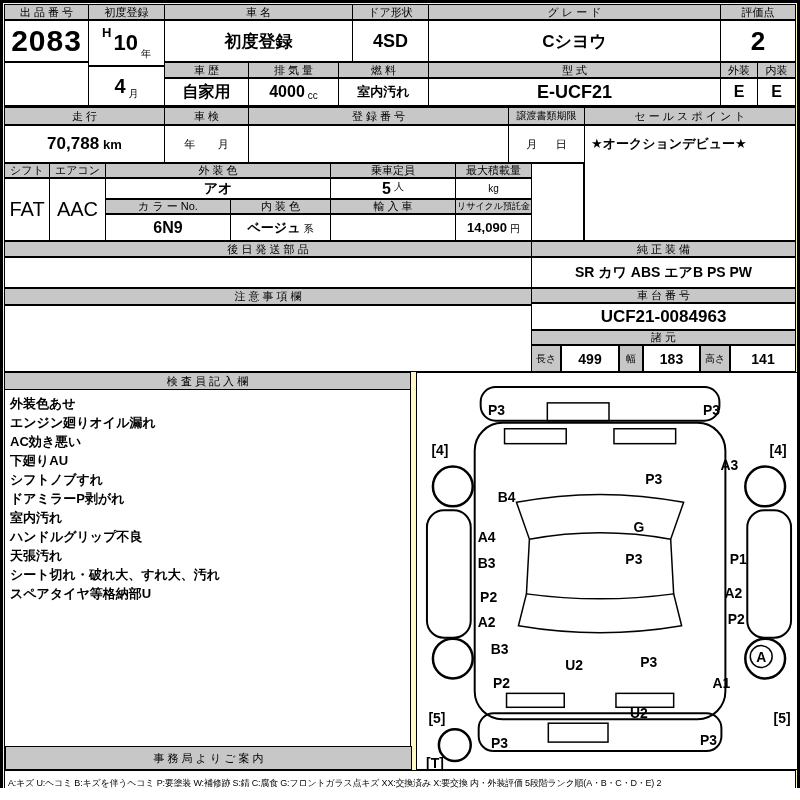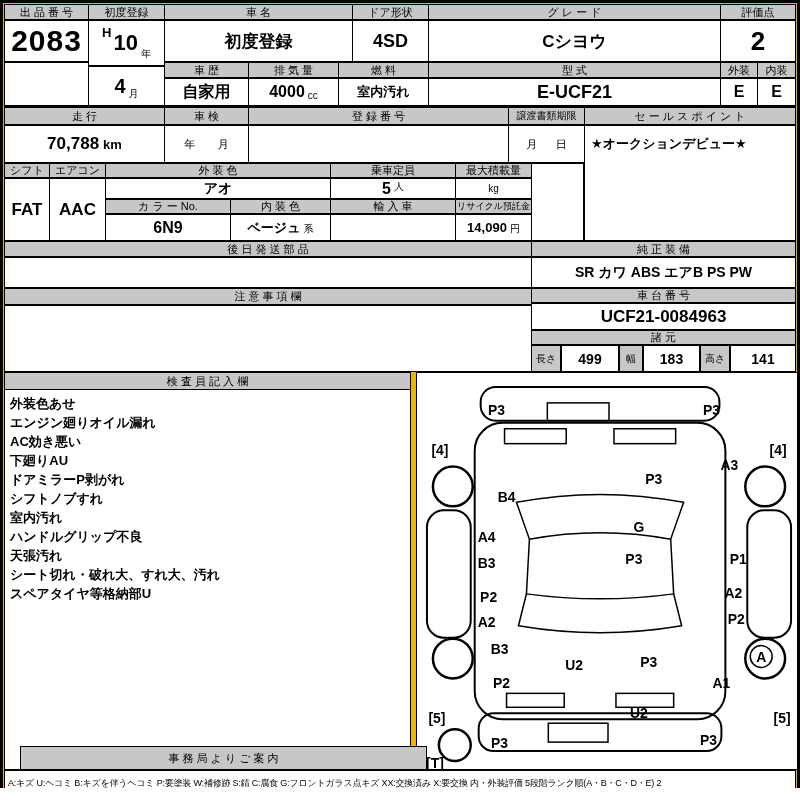--- a/index.html
+++ b/index.html
@@ -1,30 +1,30 @@
 <!DOCTYPE html>
 <html><head>
 <meta charset="utf-8">
 <style>
   * { margin:0; padding:0; box-sizing:border-box; }
   html,body { background:#ffffff; }
   body { width:800px; height:800px; font-family:"Liberation Sans","DejaVu Sans",sans-serif; color:#000; }
-  .sheet { position:relative; width:800px; height:788px; background:#eab308; overflow:hidden; }
+  .sheet { position:relative; width:800px; height:788px; background:#fef9c3; overflow:hidden; }
   .frame { position:absolute; left:0; top:0; width:800px; height:800px; border:3px solid #000; pointer-events:none; z-index:50; }
   .cell { position:absolute; border:1px solid #000; background:#fff; display:flex; align-items:center; justify-content:center; overflow:hidden; white-space:nowrap; }
   .hdr { background:#c7c7c7; font-size:11px; font-weight:normal; }
   .divider { position:absolute; background:#000; }
   .b30{font-size:30px;font-weight:bold;letter-spacing:1px}
   .b26{font-size:26px;font-weight:bold}
   .b22{font-size:22px;font-weight:bold}
   .b20{font-size:20px;font-weight:bold}
   .b18{font-size:18px;font-weight:bold}
   .b17{font-size:17px;font-weight:bold}
   .b16{font-size:16px;font-weight:bold}
-  .b15{font-size:17px;font-weight:bold}
+  .b15{font-size:20px;font-weight:normal}
   .b14{font-size:14px;font-weight:bold}
   .b13{font-size:13px;font-weight:bold}
   .fs10{font-size:10px}
   .fs9{font-size:9px}
   .unit{font-size:10px;margin-left:3px;align-self:flex-end;padding-bottom:4px;font-weight:normal}
   .unit-lg{font-size:13px;font-weight:bold;margin-left:4px}
   .era{font-size:13px;font-weight:bold;margin-right:2px;align-self:flex-start;padding-top:4px}
   .spread{justify-content:space-around;font-size:11px;padding:0 8px}
   .top-left{align-items:flex-start;justify-content:flex-start;padding:9px 6px;font-size:13px;font-weight:bold}
   .notes-list{position:absolute;left:10px;top:394px;width:396px;z-index:5}
@@ -150,29 +150,29 @@
   <div class="cell hdr fs10" style="left:700px;top:345px;width:30px;height:27px">高さ</div>
   <div class="cell b14" style="left:730px;top:345px;width:66px;height:27px">141</div>
 
   <div class="cell" style="left:4px;top:372px;width:407px;height:398px"></div>
   <div class="cell hdr" style="left:4px;top:372px;width:407px;height:18px">検 査 員 記 入 欄</div>
   <div class="notes-list">
     <div class="note-line">外装色あせ</div>
     <div class="note-line">エンジン廻りオイル漏れ</div>
     <div class="note-line">AC効き悪い</div>
     <div class="note-line">下廻りAU</div>
+    <div class="note-line">シフトノブすれ</div>
     <div class="note-line">ドアミラーP剥がれ</div>
-    <div class="note-line">シフトノブすれ</div>
     <div class="note-line">室内汚れ</div>
     <div class="note-line">ハンドルグリップ不良</div>
     <div class="note-line">天張汚れ</div>
     <div class="note-line">シート切れ・破れ大、すれ大、汚れ</div>
     <div class="note-line">スペアタイヤ等格納部U</div>
   </div>
-  <div class="cell hdr" style="left:20px;top:746px;width:407px;height:24px;z-index:6">事 務 局 よ り ご 案 内</div>
+  <div class="cell hdr" style="left:5px;top:746px;width:407px;height:24px;z-index:6">事 務 局 よ り ご 案 内</div>
 
   <div class="cell" style="left:416px;top:372px;width:386px;height:398px">
     <svg class="car-svg" viewBox="0 0 386 398">
       <g fill="none" stroke="#000" stroke-width="2">
         <rect x="64" y="14" width="240" height="34" rx="15"></rect>
         <rect x="131" y="30" width="62" height="18" stroke-width="1.5"></rect>
         <rect x="58" y="50" width="252" height="298" rx="28"></rect>
         <rect x="88" y="56" width="62" height="15" stroke-width="1.5"></rect>
         <rect x="198" y="56" width="62" height="15" stroke-width="1.5"></rect>
         <path d="M 100 130 Q 184 114 268 130 L 255 167 Q 184 154 113 167 Z" stroke-width="1.5"></path>

